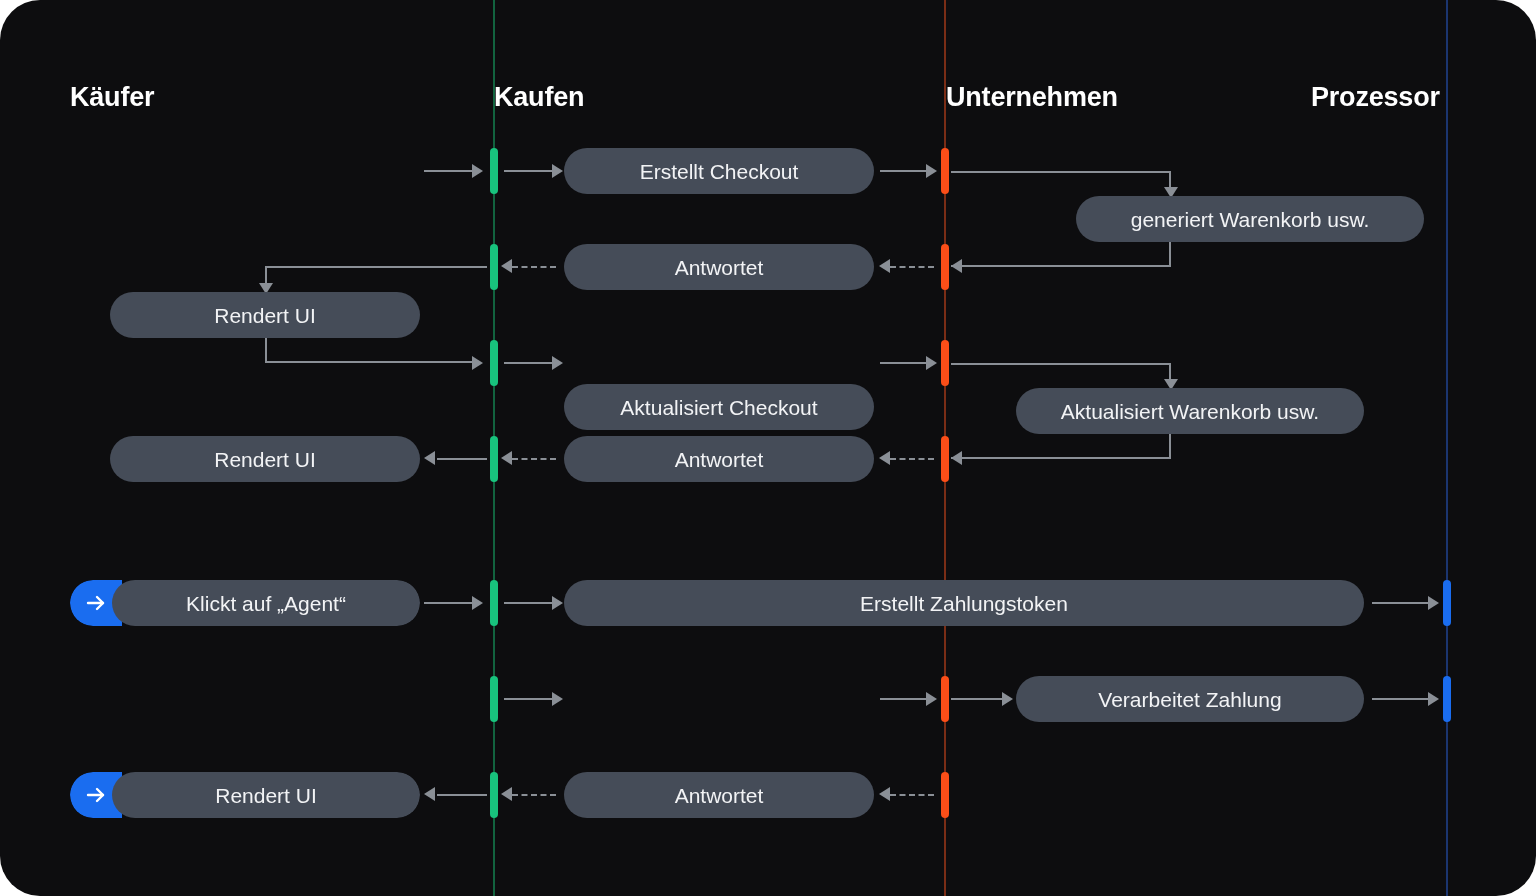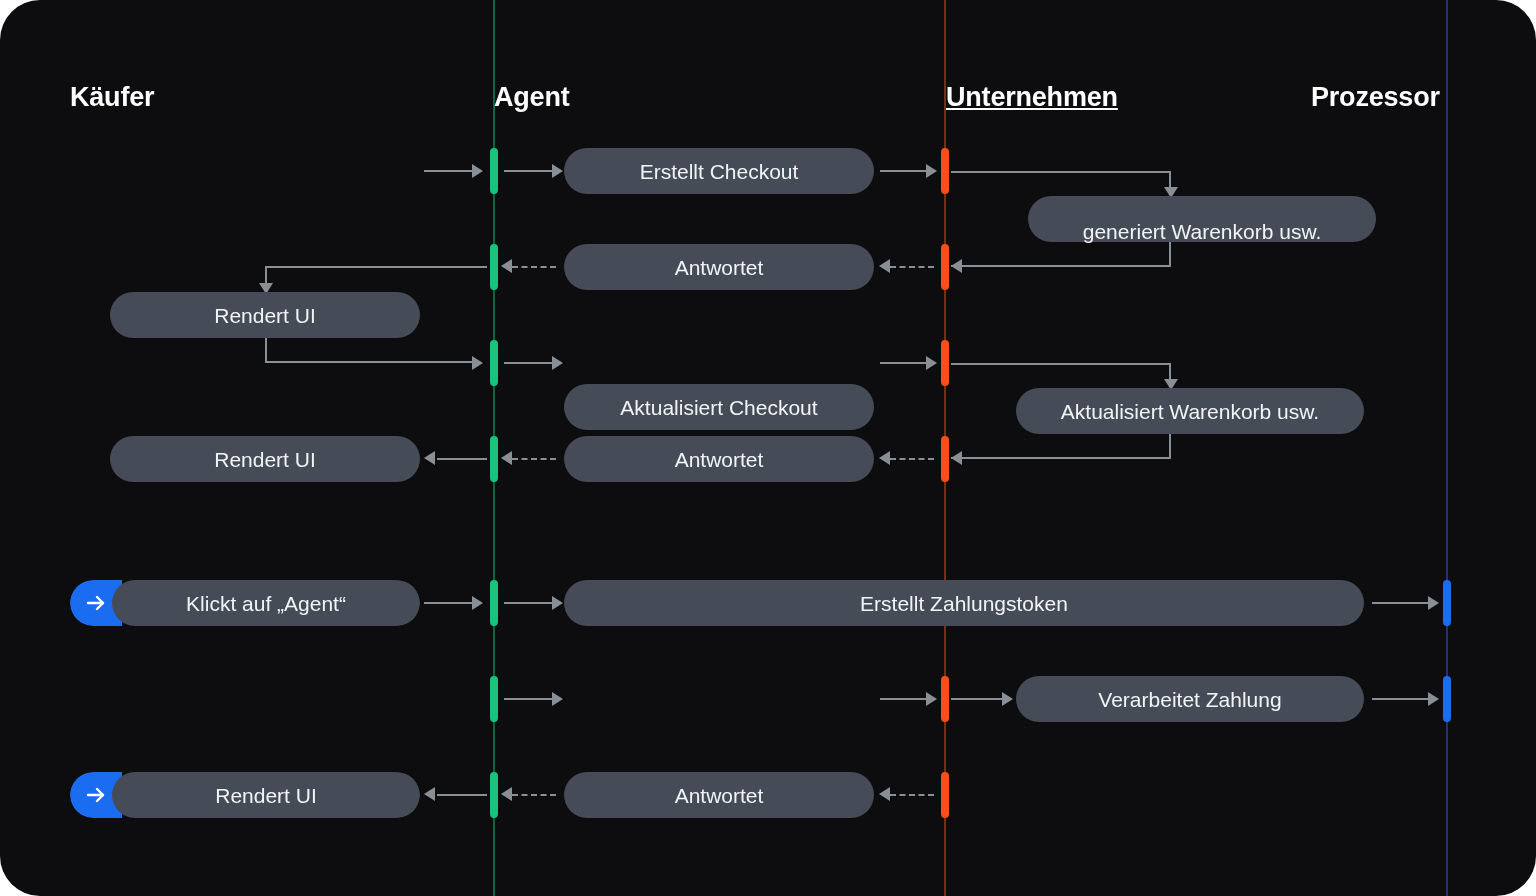--- a/index.html
+++ b/index.html
@@ -138,22 +138,22 @@
 </head>
 <body>
 
 <div id="canvas">
 
   <div class="lifeline agent" style="left:494px;"></div>
   <div class="lifeline company" style="left:945px;"></div>
   <div class="lifeline processor" style="left:1447px;"></div>
 
   <div class="col-title" style="left:70px;  top:82px;">Käufer</div>
-  <div class="col-title" style="left:494px; top:82px;">Agent</div>
-  <div class="col-title" style="left:946px; top:82px;text-decoration:underline;">Unternehmen</div>
+  <div class="col-title" style="left:494px; top:82px;">Kaufen</div>
+  <div class="col-title" style="left:946px; top:82px;">Unternehmen</div>
   <div class="col-title" style="left:1311px;top:82px;">Prozessor</div>
 
   <div class="act agent" style="left:494px;  top:148px; height:46px;"></div>
   <div class="act agent" style="left:494px;  top:244px; height:46px;"></div>
   <div class="act agent" style="left:494px;  top:340px; height:46px;"></div>
   <div class="act agent" style="left:494px;  top:436px; height:46px;"></div>
   <div class="act agent" style="left:494px;  top:580px; height:46px;"></div>
   <div class="act agent" style="left:494px;  top:676px; height:46px;"></div>
   <div class="act agent" style="left:494px;  top:772px; height:46px;"></div>
 
@@ -235,21 +235,21 @@
   <div class="seg dash-h" style="left:512px; top:794px; width:44px;"></div>
   <div class="arrow left" style="left:501px; top:787px;"></div>
   <div class="seg h" style="left:437px; top:794px; width:50px;"></div>
   <div class="arrow left" style="left:424px; top:787px;"></div>
 
 
   <div class="node" style="left:564px; top:148px; width:310px;">
     <span class="node-label">Erstellt Checkout</span>
   </div>
 
-  <div class="node" style="left:1028px; top:196px; width:348px;align-items:flex-end;">
+  <div class="node" style="left:1076px; top:196px; width:348px;">
     <span class="node-label">generiert Warenkorb usw.</span>
   </div>
 
   <div class="node" style="left:564px; top:244px; width:310px;">
     <span class="node-label">Antwortet</span>
   </div>
 
   <div class="node" style="left:110px; top:292px; width:310px;">
     <span class="node-label">Rendert UI</span>
   </div>

